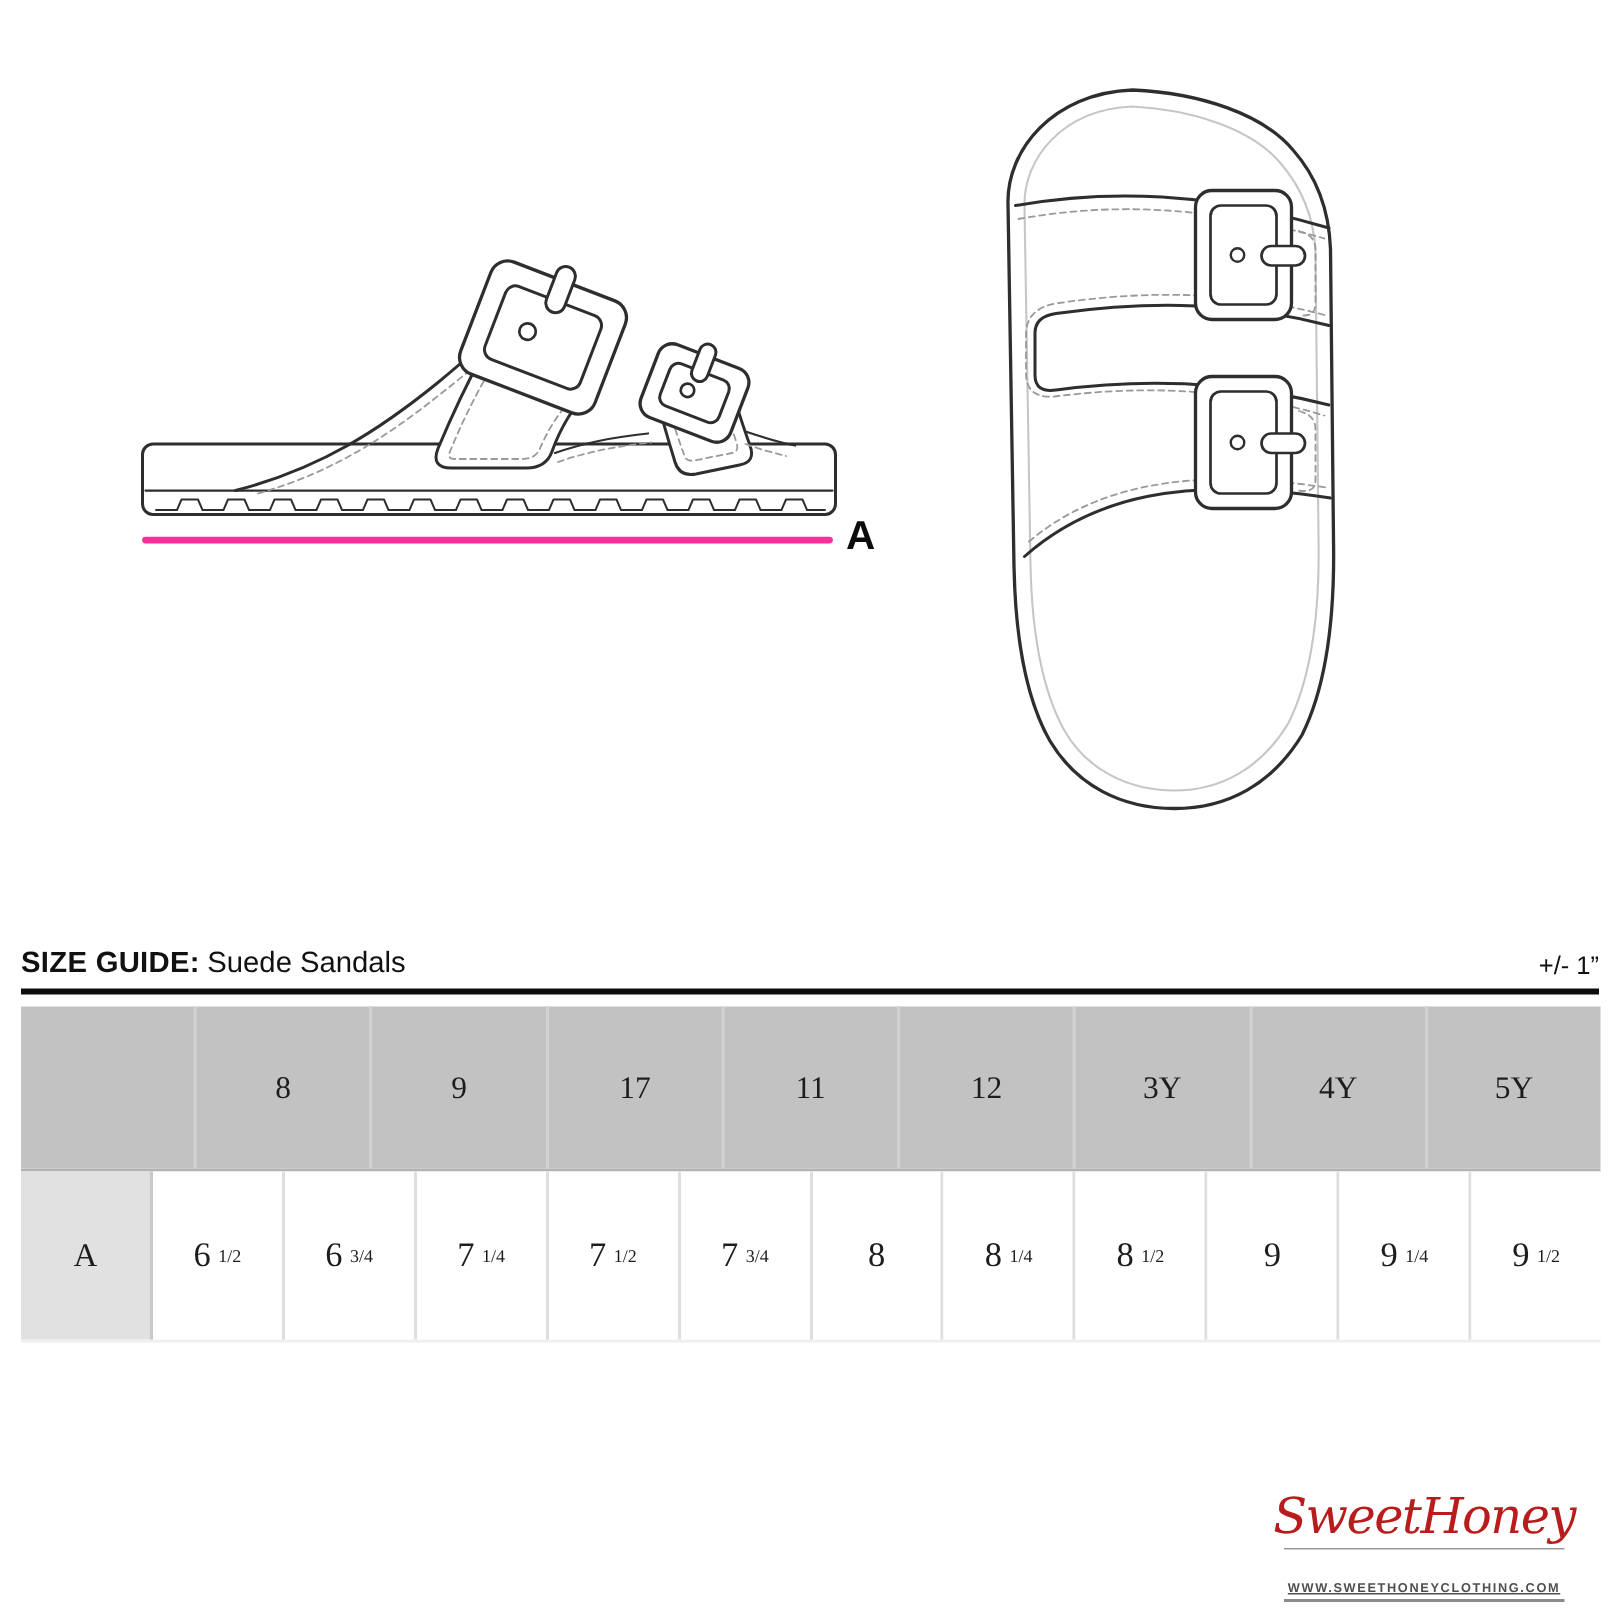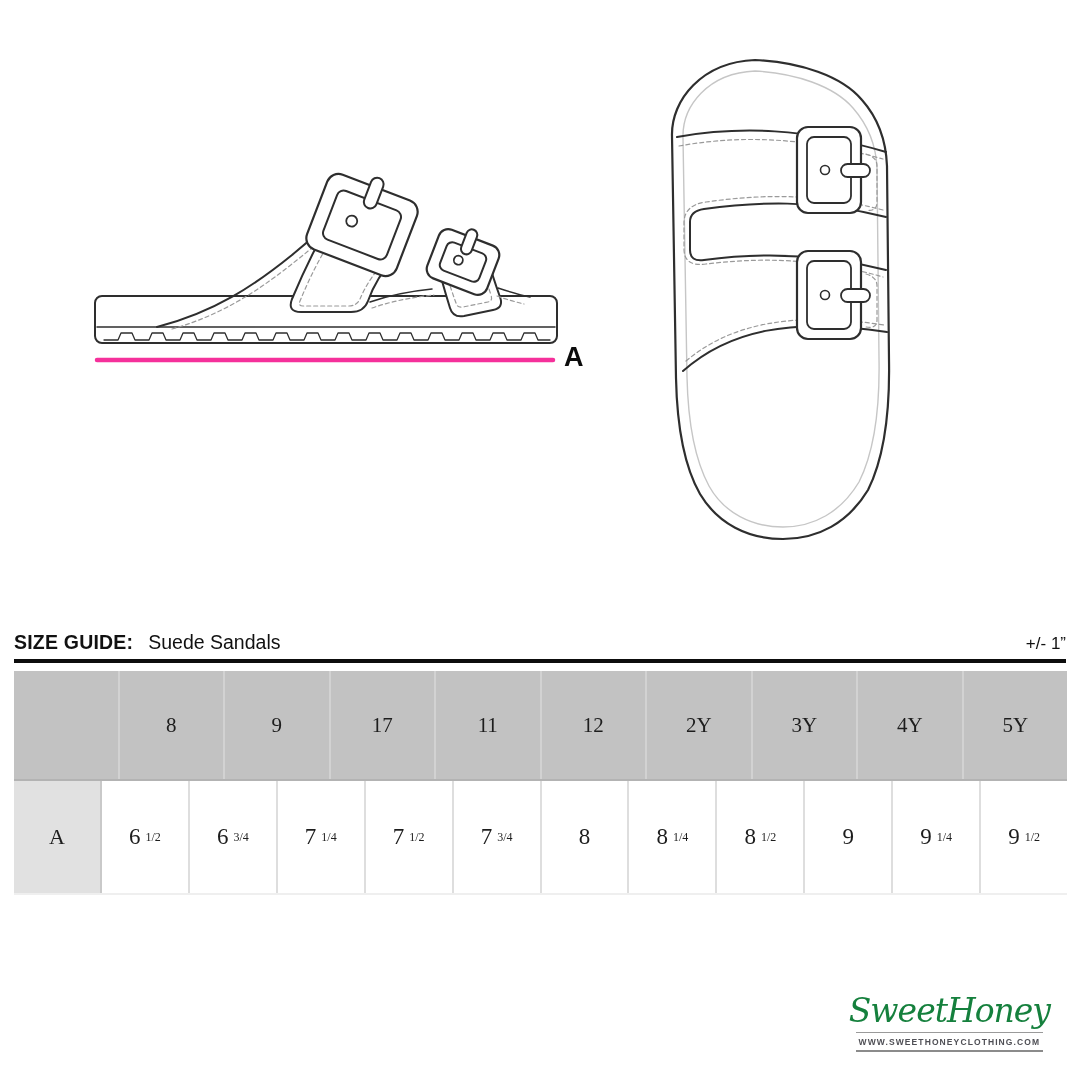--- a/index.html
+++ b/index.html
@@ -12,21 +12,21 @@
     position:absolute;left:564px;top:342px;
     font-size:27px;font-weight:900;color:#0c0c0c;letter-spacing:0.5px;
   }
   
   .guide-header{
     position:absolute;left:14px;right:14px;top:631px;
     display:flex;justify-content:space-between;align-items:flex-end;
   }
   .guide-title{font-size:19.5px;}
   .guide-title .bold{font-weight:800;letter-spacing:0.2px;margin-top:47px;}
-  .guide-title .item{font-weight:400;margin-left:15px;text-align:right;}
+  .guide-title .item{font-weight:400;margin-left:5px;text-align:right;}
   .tolerance{font-size:17px;font-weight:400;}
   .rule{
     position:absolute;left:14px;right:14px;top:659px;height:3.5px;background:#0d0d0d;
   }
   
   .size-table{
     position:absolute;left:14px;top:671px;width:1053px;
     font-family:"Liberation Serif","DejaVu Serif",serif;color:#1d1d1d;
   }
   .thead,.trow{display:flex;width:100%;}
@@ -42,26 +42,26 @@
     font-size:23px;border-right:2px solid #dedede;
   }
   .td:last-child{border-right:none;}
   .td.label{background:#e1e1e1;border-right:2px solid #c9c9c9;font-size:22px;}
   .frac{font-size:12px;margin-left:5px;}
   .frac:empty{display:none;}
   
   .logo{position:absolute;right:30px;top:993px;text-align:center;}
   .logo-script{
     font-family:"DejaVu Serif","Liberation Serif",serif;font-style:italic;
-    font-size:33px;color:#15803d;letter-spacing:-1px;line-height:1.1;
+    font-size:33px;color:#b91c1c;letter-spacing:-1px;line-height:1.1;
   }
   .logo-url{
-    display:inline-block;margin-top:3px;padding:4px 3px 3px 3px;
+    display:inline-block;margin-top:3px;padding:20px 3px 3px 3px;
     border-top:1.5px solid #9a9a9a;border-bottom:2.5px solid #8b8b8b;
-    font-size:8.5px;font-weight:700;letter-spacing:1.1px;color:#4f4f55;white-space:nowrap;
+    font-size:8.5px;font-weight:700;letter-spacing:1.1px;color:#4f4f55;white-space:nowrap;text-decoration:underline;
   }
 </style>
 </head>
 <body>
 
 <div class="canvas">
 
   <svg class="svg-draw" viewBox="0 0 1080 620">
     <g fill="none" stroke="#2e2e2e" stroke-width="2" stroke-linecap="round" stroke-linejoin="round">
 
@@ -147,21 +147,20 @@
   <div class="rule"></div>
 
   <div class="size-table">
     <div class="thead">
       <div class="th"></div>
       <div class="th">8</div>
       <div class="th">9</div>
       <div class="th">17</div>
       <div class="th">11</div>
       <div class="th">12</div>
-      <div class="th">2Y</div>
       <div class="th">3Y</div>
       <div class="th">4Y</div>
       <div class="th">5Y</div>
     </div>
     <div class="trow">
       <div class="td label">A</div>
       <div class="td">
           <span class="whole">6</span>
           <span class="frac">1/2</span>
         </div>

